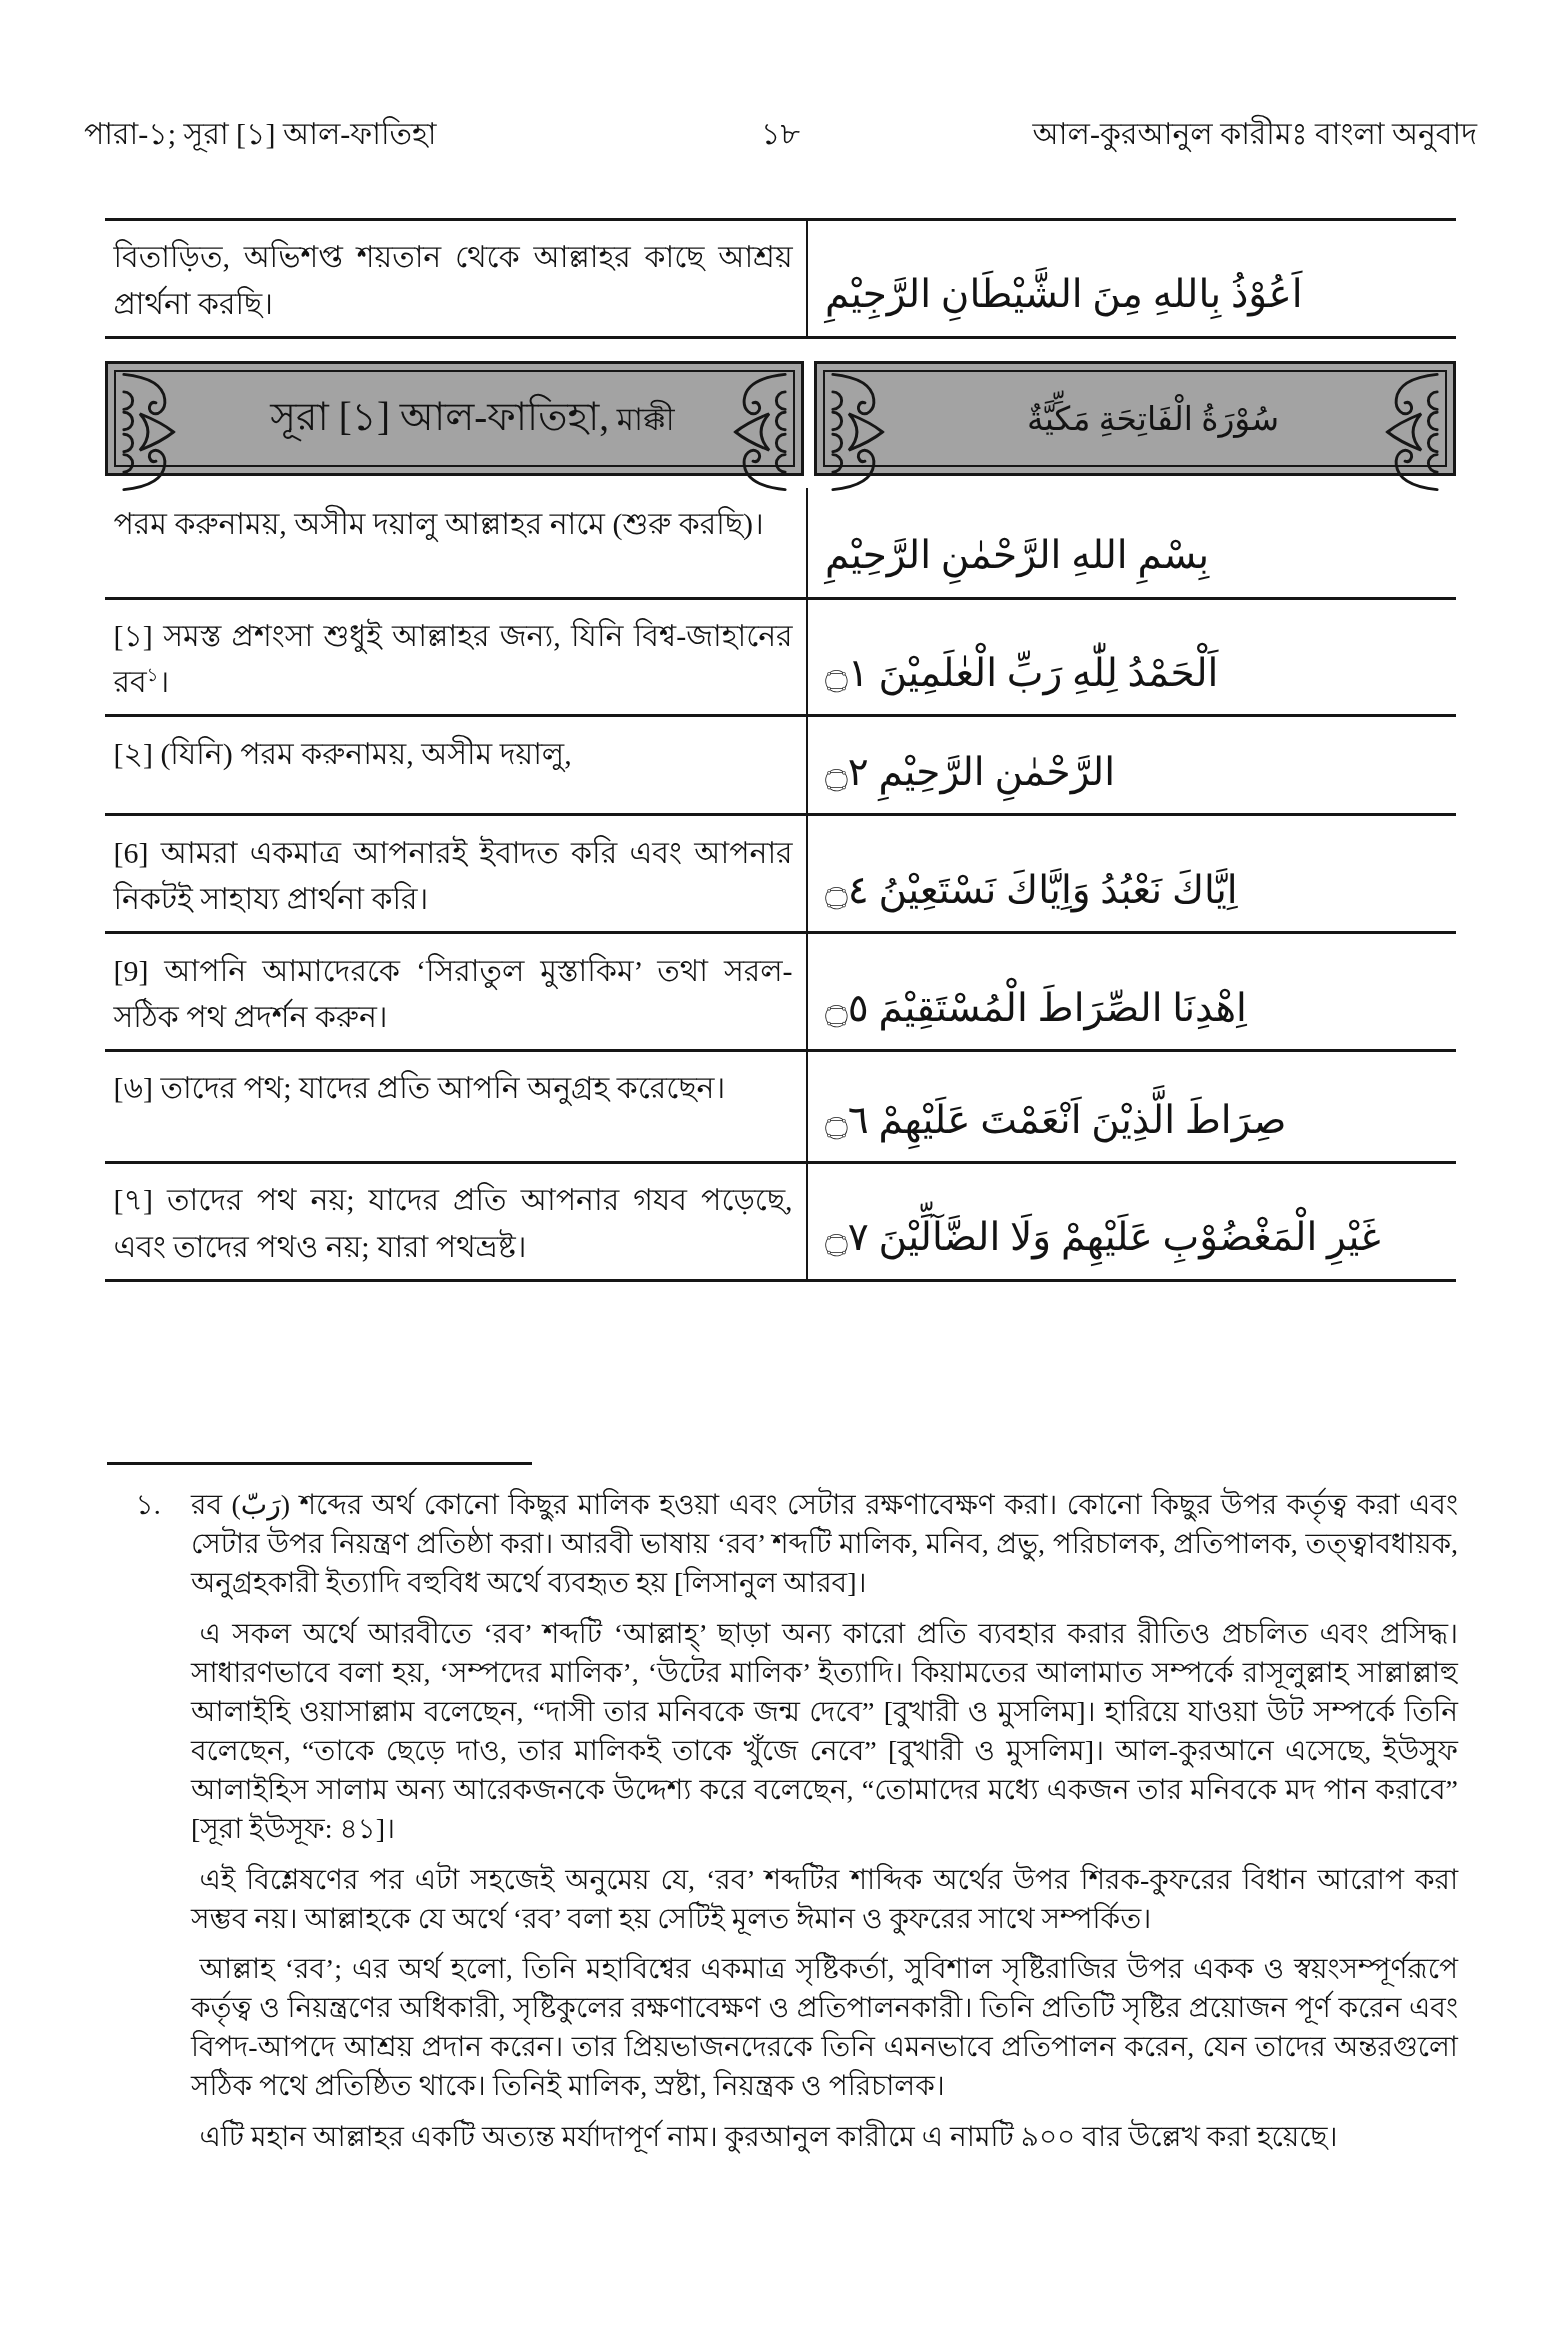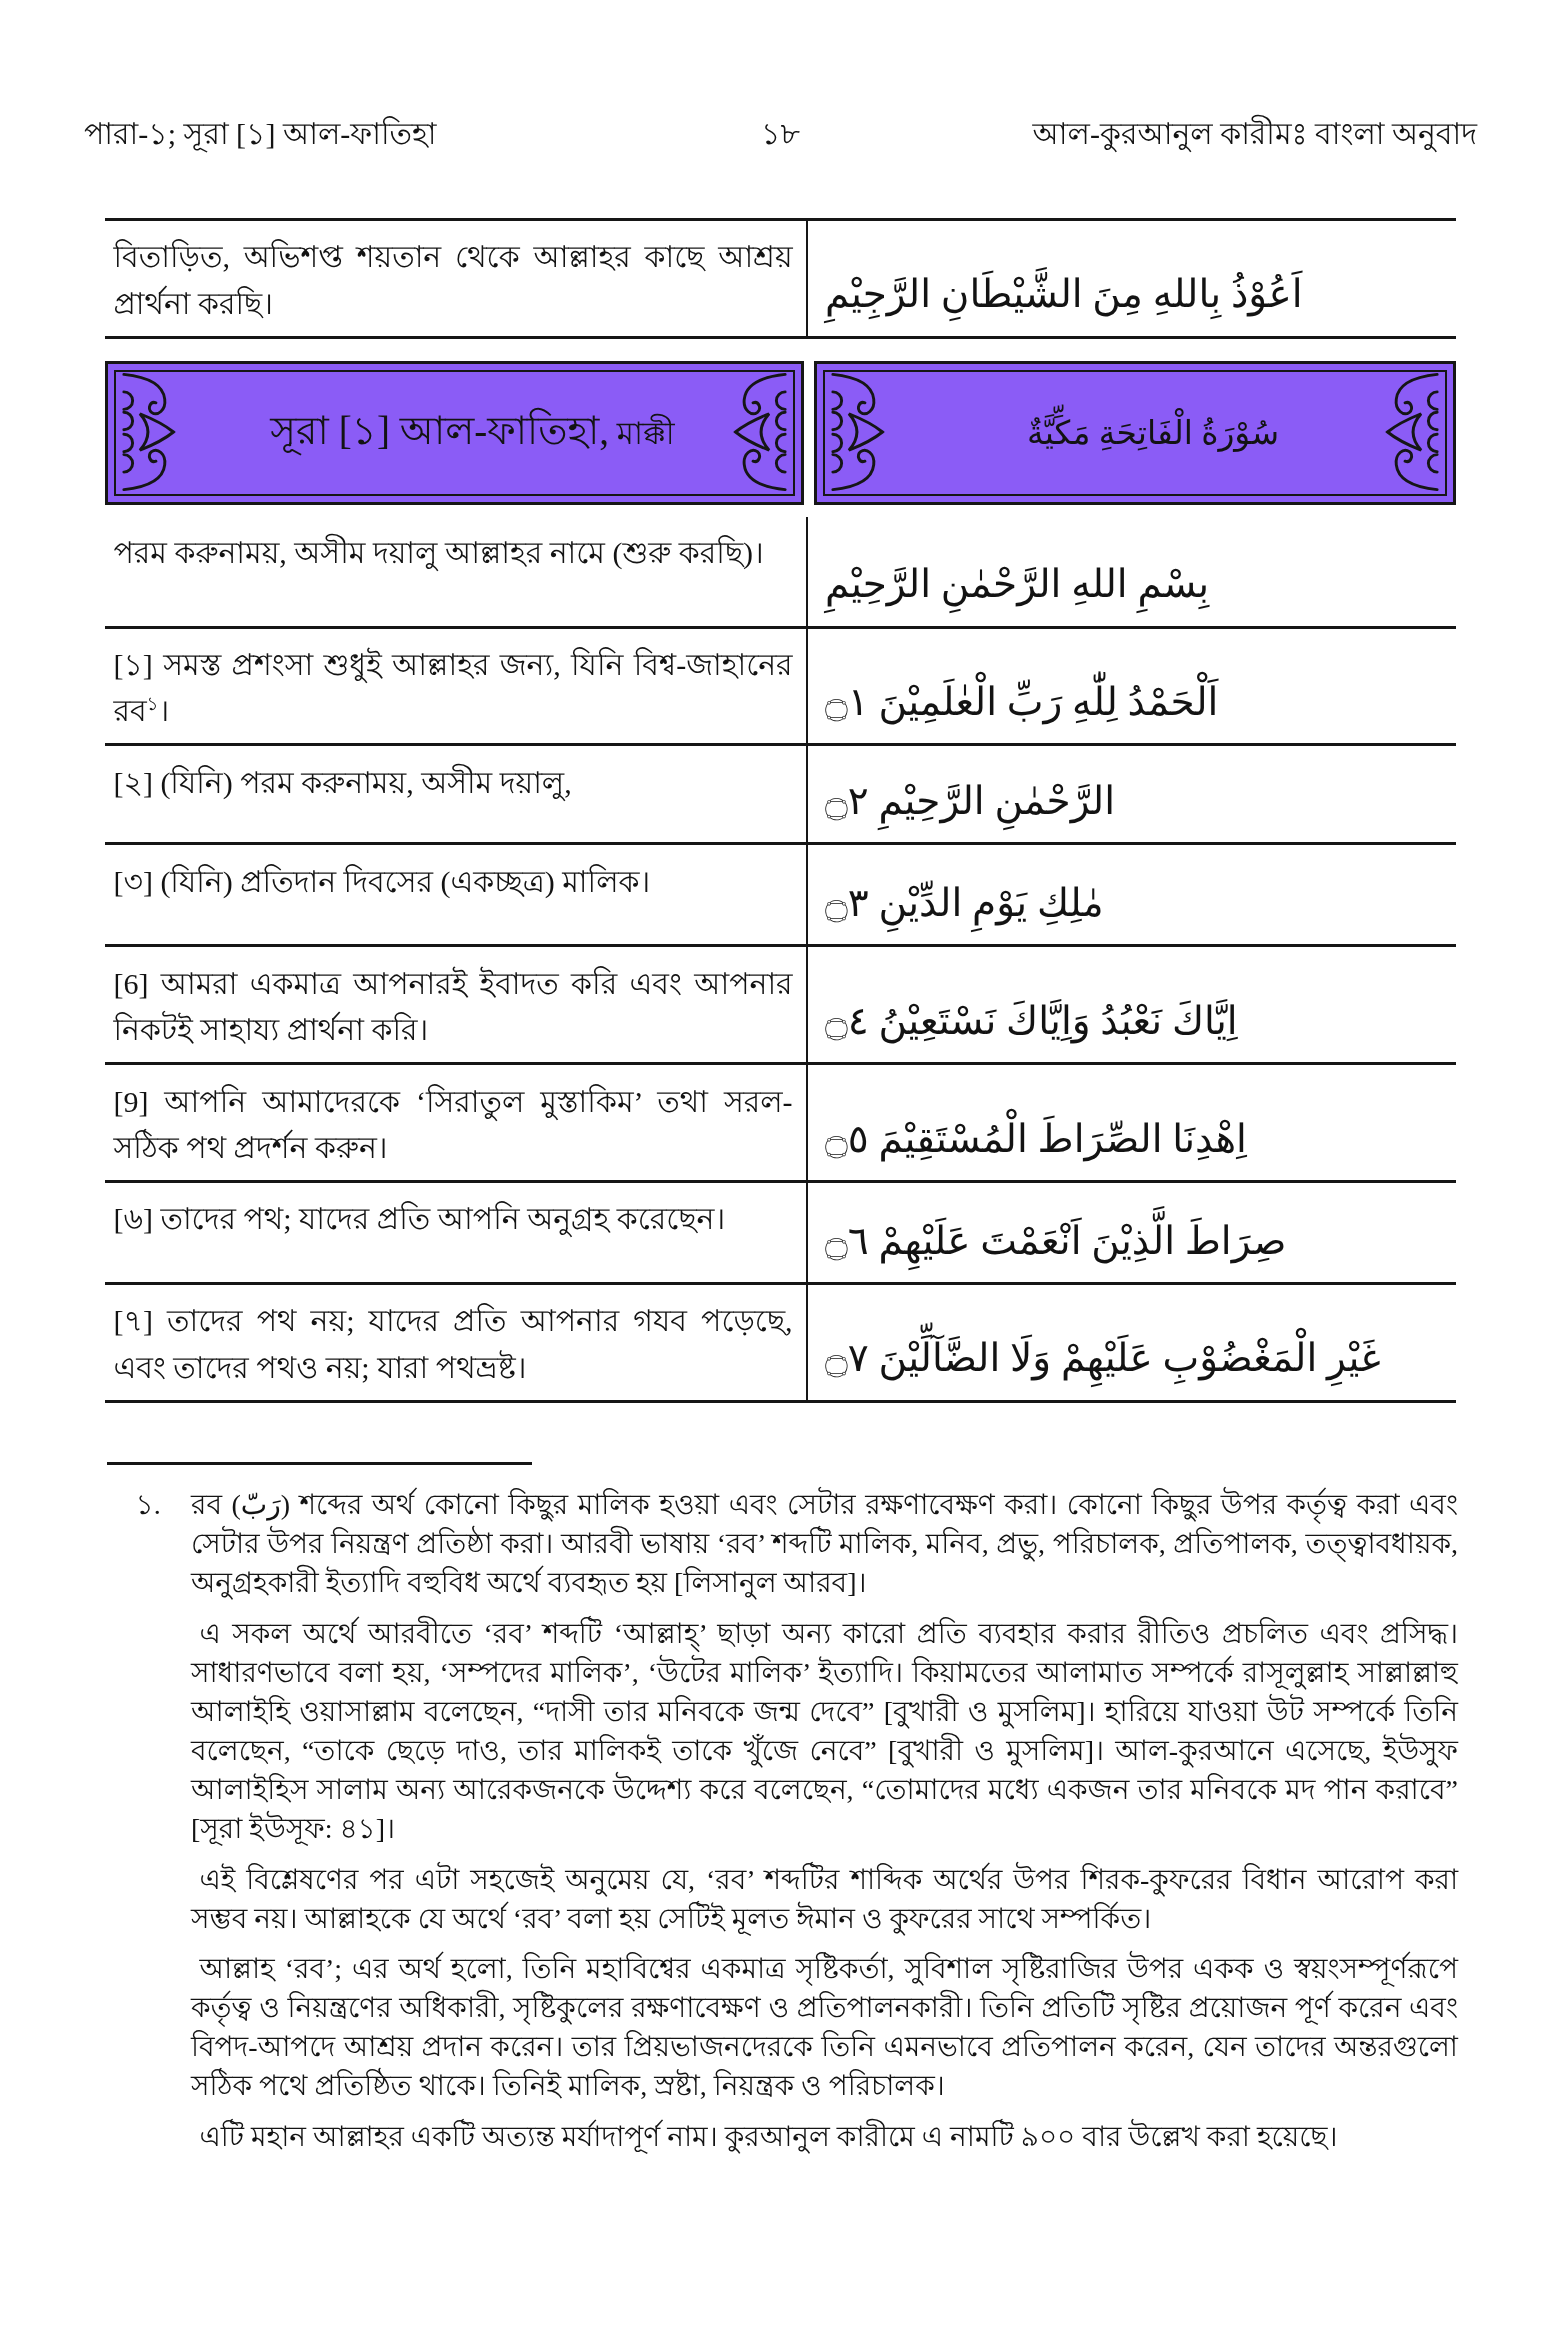--- a/index.html
+++ b/index.html
@@ -46,24 +46,24 @@
   #verse-rows .vrow:nth-child(5){min-height:112px}
   #verse-rows .vrow:nth-child(6){min-height:112px}
   #verse-rows .vrow:nth-child(7){min-height:102px}
   #verse-rows .vrow:nth-child(8){min-height:102px}
 
   .fn-ref{font-size:18.5px;vertical-align:super;line-height:0}
 
   
   .decor-row{display:flex;gap:10px;padding:22px 0 11.8px}
   .decor-box{
-    position:relative;height:144px;box-sizing:border-box;
+    position:relative;height:115px;box-sizing:border-box;
     border:3.4px solid #161616;
     display:flex;align-items:center;justify-content:center;
-    background:#8b5cf6;
+    background:#a3a3a3;
     padding-left:36px;
   }
   .decor-box.bn-box{flex:0 0 699px}
   .decor-box.ar-box{flex:1}
   .decor-inner{position:absolute;top:5.9px;left:5.9px;right:5.9px;bottom:5.9px;border:2.5px solid #161616;pointer-events:none}
   .orn{position:absolute;top:6.7px;height:124px;width:77px}
   .orn.left{left:8.4px}
   .orn.right{right:8.4px;transform:scaleX(-1)}
   .title-bn{position:relative;z-index:2;font-size:39px;white-space:nowrap}
   .title-suffix{font-size:31px}
@@ -180,28 +180,20 @@
 
   <div class="vrow">
     <div class="cell bn">
       <span class="bn-text">[২] (যিনি) পরম করুনাময়, অসীম দয়ালু,</span><sup class="fn-ref"></sup><span class="bn-tail"></span>
     </div>
     <div class="cell ar">
       <span>الرَّحْمٰنِ الرَّحِيْمِ ۝٢</span>
     </div>
   </div>
 
-  <div class="vrow">
-    <div class="cell bn">
-      <span class="bn-text">[৩] (যিনি) প্রতিদান দিবসের (একচ্ছত্র) মালিক।</span><sup class="fn-ref"></sup><span class="bn-tail"></span>
-    </div>
-    <div class="cell ar">
-      <span>مٰلِكِ يَوْمِ الدِّيْنِ ۝٣</span>
-    </div>
-  </div>
 
   <div class="vrow">
     <div class="cell bn">
       <span class="bn-text">[6] আমরা একমাত্র আপনারই ইবাদত করি এবং আপনার নিকটই সাহায্য প্রার্থনা করি।</span><sup class="fn-ref"></sup><span class="bn-tail"></span>
     </div>
     <div class="cell ar">
       <span>اِيَّاكَ نَعْبُدُ وَاِيَّاكَ نَسْتَعِيْنُ ۝٤</span>
     </div>
   </div>
 

